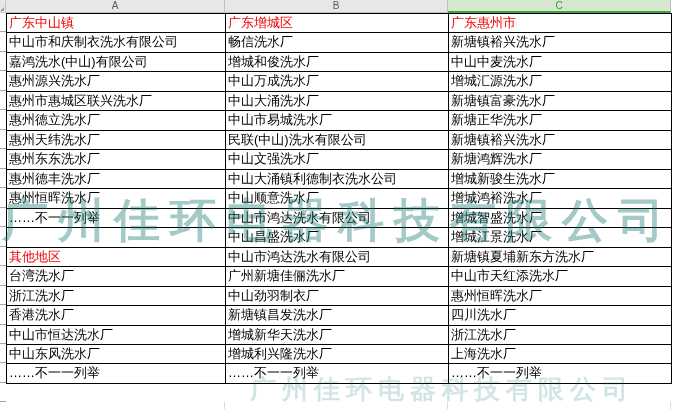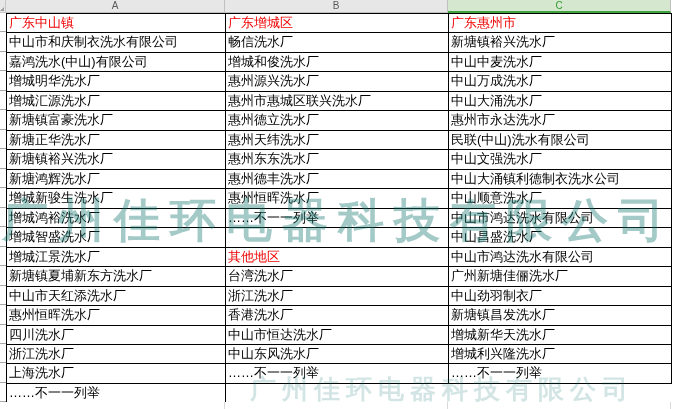--- a/index.html
+++ b/index.html
@@ -58,29 +58,28 @@
   <div class="grid">
       <div class="cell red">广东中山镇</div>
       <div class="cell red">广东增城区</div>
       <div class="cell red">广东惠州市</div>
       <div class="cell">中山市和庆制衣洗水有限公司</div>
       <div class="cell">畅信洗水厂</div>
       <div class="cell">新塘镇裕兴洗水厂</div>
       <div class="cell">嘉鸿洗水(中山)有限公司</div>
       <div class="cell">增城和俊洗水厂</div>
       <div class="cell">中山中麦洗水厂</div>
-      <div class="cell">增城明华洗水厂</div>
       <div class="cell">惠州源兴洗水厂</div>
       <div class="cell">中山万成洗水厂</div>
       <div class="cell">增城汇源洗水厂</div>
       <div class="cell">惠州市惠城区联兴洗水厂</div>
       <div class="cell">中山大涌洗水厂</div>
       <div class="cell">新塘镇富豪洗水厂</div>
       <div class="cell">惠州德立洗水厂</div>
-      <div class="cell">惠州市永达洗水厂</div>
+      <div class="cell">中山市易城洗水厂</div>
       <div class="cell">新塘正华洗水厂</div>
       <div class="cell">惠州天纬洗水厂</div>
       <div class="cell">民联(中山)洗水有限公司</div>
       <div class="cell">新塘镇裕兴洗水厂</div>
       <div class="cell">惠州东东洗水厂</div>
       <div class="cell">中山文强洗水厂</div>
       <div class="cell">新塘鸿辉洗水厂</div>
       <div class="cell">惠州德丰洗水厂</div>
       <div class="cell">中山大涌镇利德制衣洗水公司</div>
       <div class="cell">增城新骏生洗水厂</div>

